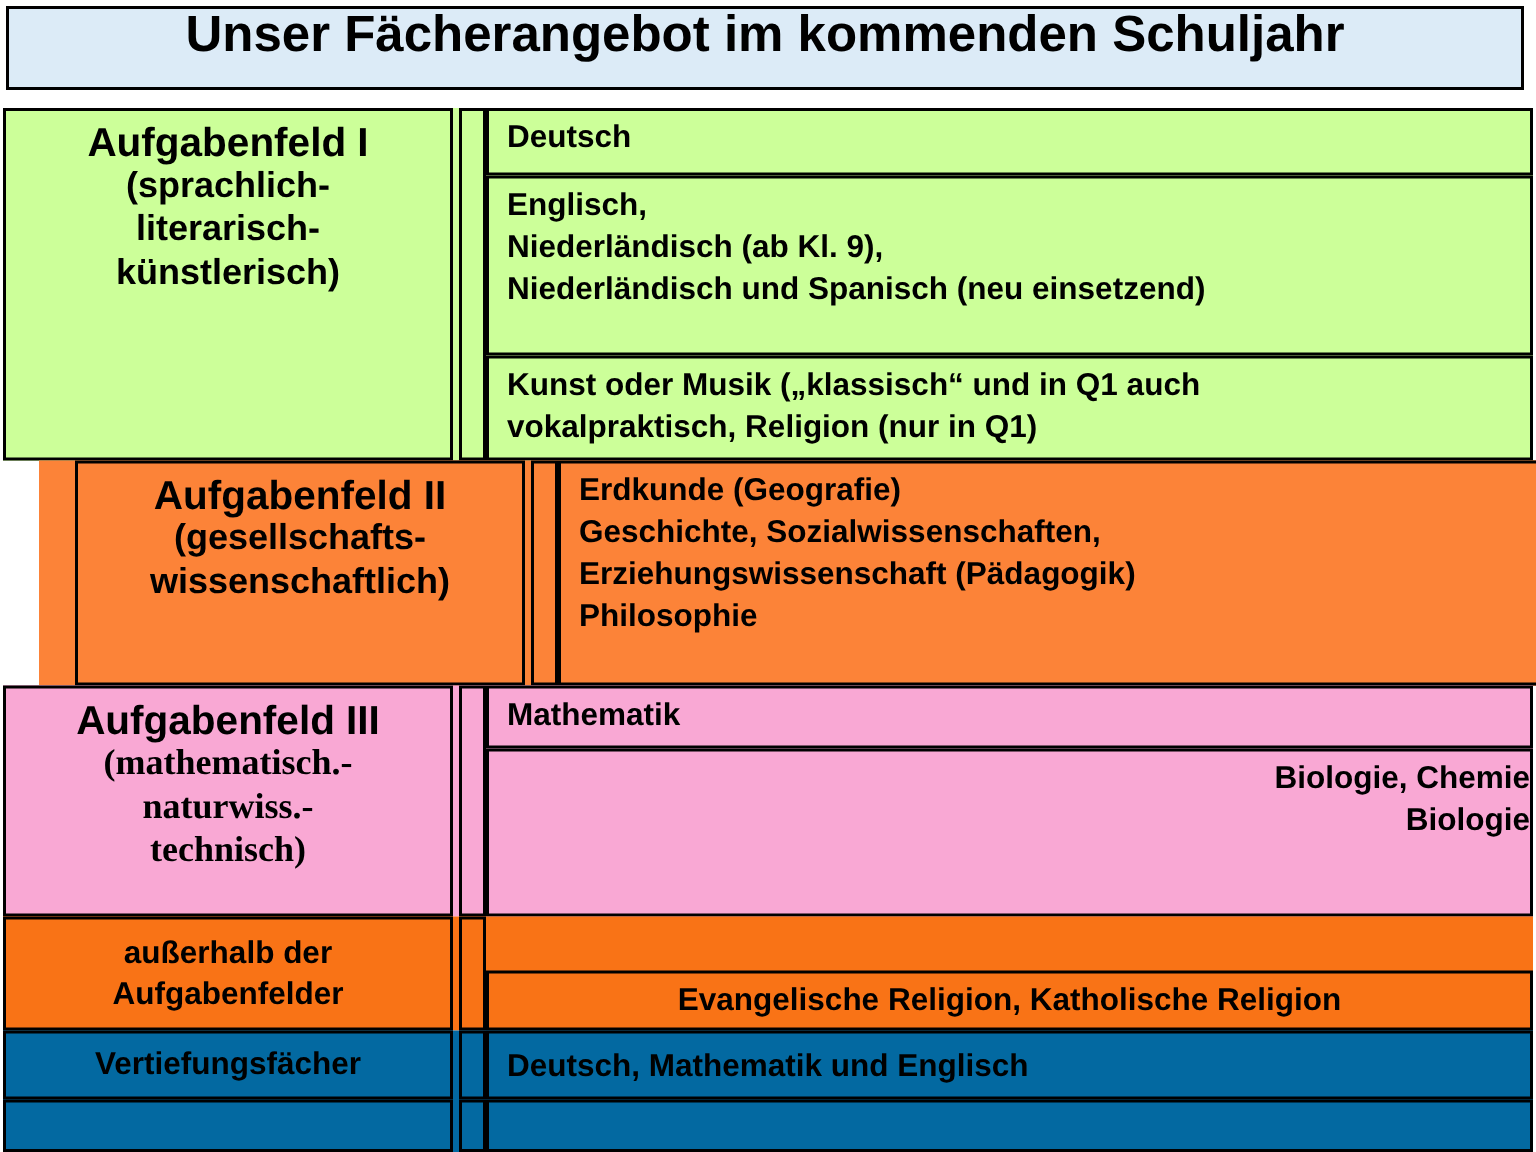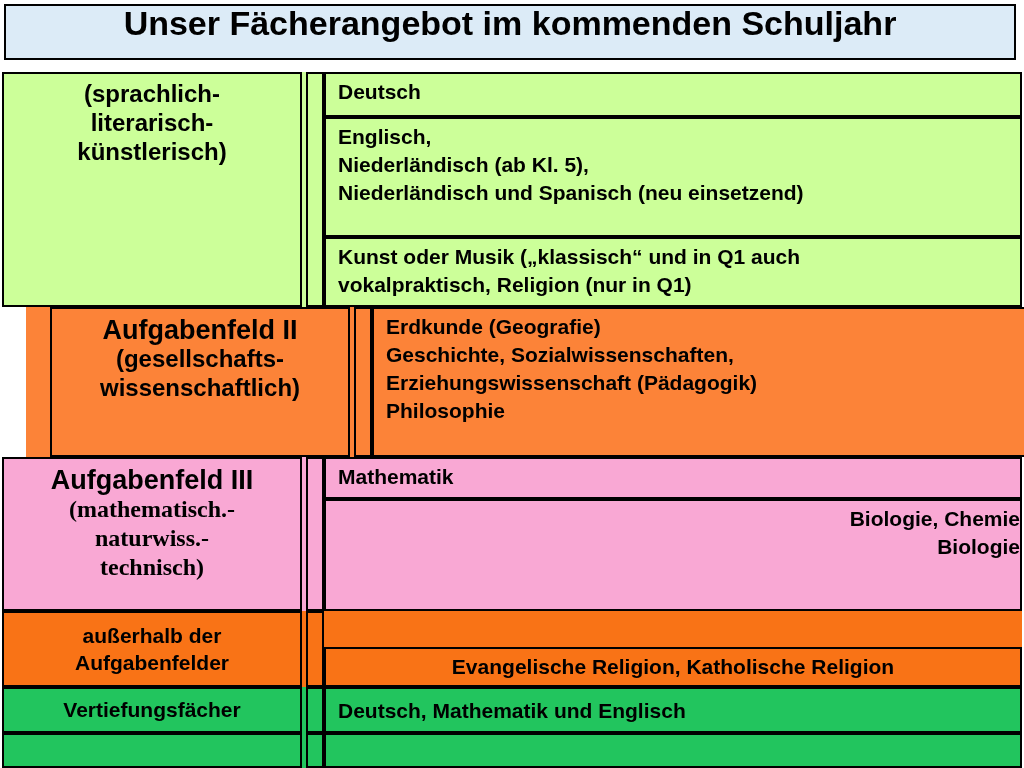--- a/index.html
+++ b/index.html
@@ -148,49 +148,50 @@
     font-size: 21px;
     font-weight: bold;
     line-height: 1.3;
   }
 
   
   .c-green  { background: #ccff99; }
   .c-orange { background: #fc8338; margin-left: 24px; }
   .c-cyan   { background: #f9a8d4; }
   .c-purple { background: #f97316; }
-  .c-pink   { background: #22c55e; }
+  .c-pink   { background: #0369a1; }
 </style>
 </head>
 <body>
 
 <div id="page">
 
   <div class="title-banner">
     <div class="title-text">Unser Fächerangebot im kommenden Schuljahr</div>
   </div>
 
   <div class="table-wrap">
 
     <div class="band c-green" style="top:0px; height:235px;">
       <div class="label-cell c-green">
+        <div class="heading-line">Aufgabenfeld I</div>
         <div class="sub-line">(sprachlich-</div>
         <div class="sub-line">literarisch-</div>
         <div class="sub-line">künstlerisch)</div>
       </div>
       <div class="spacer-cell c-green"></div>
       <div class="content-col">
 
         <div class="content-cell c-green" style="top:0px; height:45px;">
           <div class="item-line">Deutsch</div>
         </div>
 
         <div class="content-cell c-green" style="top:45px; height:120px;">
           <div class="item-line">Englisch,</div>
-          <div class="item-line">Niederländisch (ab Kl. 5),</div>
+          <div class="item-line">Niederländisch (ab Kl. 9),</div>
           <div class="item-line">Niederländisch und Spanisch (neu einsetzend)</div>
         </div>
 
         <div class="content-cell c-green" style="top:165px; height:70px;">
           <div class="item-line">Kunst oder Musik („klassisch“ und in Q1 auch</div>
           <div class="item-line">vokalpraktisch, Religion (nur in Q1)</div>
         </div>
 
       </div>
     </div>

